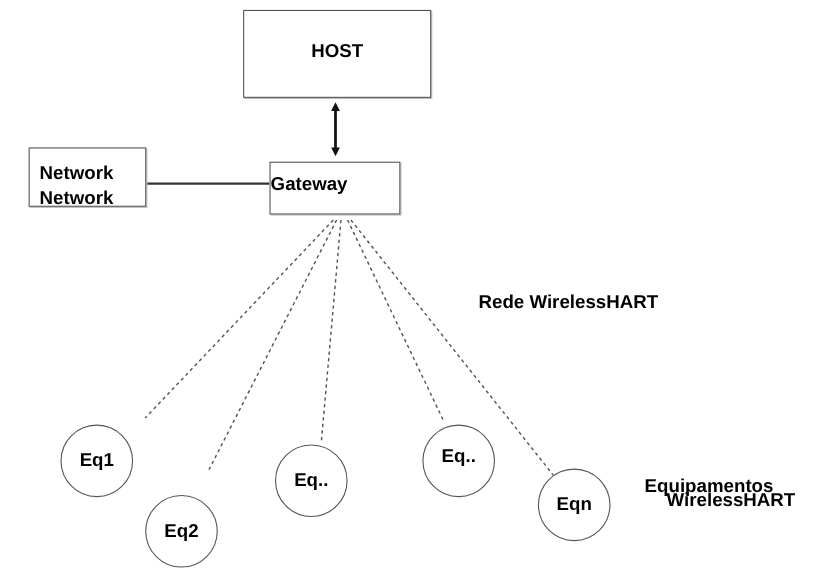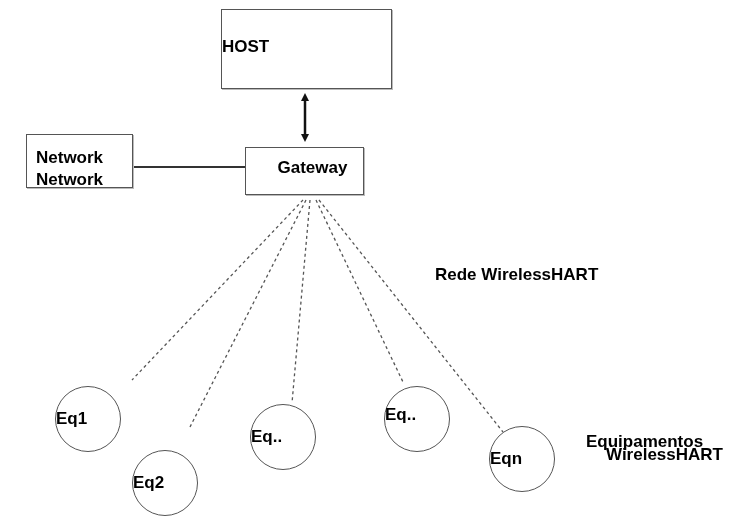--- a/index.html
+++ b/index.html
@@ -3,21 +3,21 @@
 <meta charset="utf-8">
 <style>
   html, body { margin:0; padding:0; background:#ffffff; }
   body { width:746px; height:529px; position:relative; overflow:hidden;
          font-family:"Liberation Sans", sans-serif; }
   svg { position:absolute; left:0; top:0; }
   .box { position:absolute; background:#fff; border:1.5px solid #555; box-sizing:border-box;
          box-shadow: 1px 1px 0 #bbb; }
   .lbl { position:absolute; font-weight:bold; color:#000; font-size:17px; line-height:20px; }
   .node { position:absolute; width:66px; height:66px; border:1.5px solid #555; border-radius:50%;
-          box-sizing:border-box; background:#fff; display:flex; align-items:center; justify-content:flex-start;
+          box-sizing:border-box; background:#fff; display:flex; align-items:center; justify-content:center;
           font-weight:bold; font-size:17px; color:#000; }
 </style>
 </head>
 <body>
 
 <svg width="746" height="529">
   <defs>
     <marker id="ah" markerWidth="8" markerHeight="8" refX="4" refY="4" orient="auto-start-reverse" markerUnits="userSpaceOnUse">
       <path d="M0,0 L8,4 L0,8 Z" fill="#111"></path>
     </marker>
@@ -27,25 +27,25 @@
   <g stroke="#555" stroke-width="1.3" stroke-dasharray="3,3" fill="none">
     <line x1="303" y1="200" x2="132" y2="380"></line>
     <line x1="306" y1="200" x2="190" y2="427"></line>
     <line x1="310" y1="200" x2="292" y2="403"></line>
     <line x1="316" y1="200" x2="403" y2="382"></line>
     <line x1="319" y1="200" x2="503" y2="432"></line>
   </g>
 </svg>
 
 <div class="box" style="left:221px; top:9px; width:171px; height:80px;">
-  <span class="lbl" style="left:0; right:0; top:27px; text-align:left;">HOST</span>
+  <span class="lbl" style="left:0; right:0; top:27px; text-align:center;">HOST</span>
 </div>
 
 <div class="box" style="left:245px; top:147px; width:119px; height:48px;">
-  <span class="lbl" style="left:16px; right:0; top:10px; text-align:center;">Gateway</span>
+  <span class="lbl" style="left:0; right:0; top:10px; ">Gateway</span>
 </div>
 
 <div class="box" style="left:26px; top:134px; width:107px; height:54px;">
   <span class="lbl" style="left:9px; top:13px;">Network</span>
   <span class="lbl" style="left:9px; top:35px;">Network</span>
 </div>
 
 <span class="lbl" style="left:435px; top:254px;margin-top:11px;">Rede WirelessHART</span>
 
 <div class="node" style="left:55px; top:386px;">

